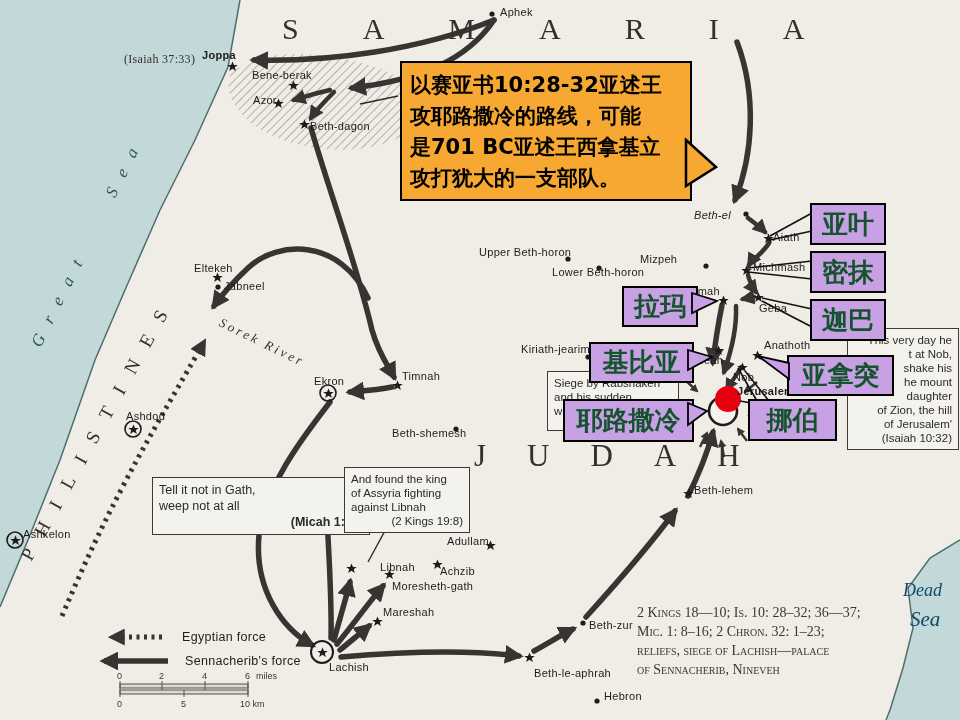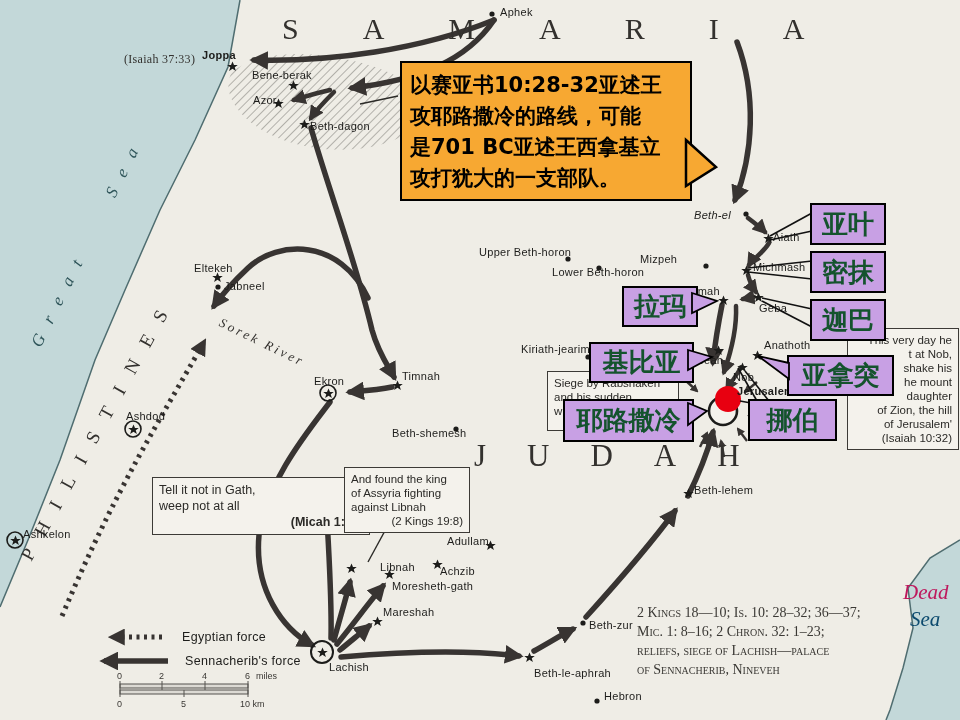--- a/index.html
+++ b/index.html
@@ -160,21 +160,21 @@
       <line x1="205" y1="681" x2="205" y2="690"></line>
         <line x1="248" y1="681" x2="248" y2="697"></line>
       <line x1="184" y1="690" x2="184" y2="697"></line>
     </g>
   </svg>
 
   <div class="region" style="left:282px;top:12px;font-size:30px;letter-spacing:64px;">SAMARIA</div>
   <div class="region" style="left:474px;top:438px;font-size:31px;letter-spacing:41px;">JUDAH</div>
   <div class="region" style="left:26px;top:548px;font-size:19px;letter-spacing:17px;transform:rotate(-61deg);transform-origin:0 50%;">PHILISTINES</div>
   <div class="region seatxt" style="left:36px;top:336px;font-size:17px;letter-spacing:14px;word-spacing:40px;transform:rotate(-63.5deg);transform-origin:0 50%;">Great Sea</div>
-  <div class="region seatxt" style="left:903px;top:580px;font-size:21px;color:#be185d;">Dead</div>
+  <div class="region seatxt" style="left:903px;top:580px;font-size:18px;color:#0c4a6e;">Dead</div>
   <div class="region seatxt" style="left:910px;top:607px;font-size:21px;color:#0c4a6e;">Sea</div>
 
   <div class="pl" style="left:500px;top:6px;">Aphek</div>
   <div class="pl" style="left:202px;top:49px;font-weight:700;">Joppa</div>
   <div class="pl region" style="left:124px;top:52px;font-size:12px;">(Isaiah 37:33)</div>
   <div class="pl" style="left:252px;top:69px;">Bene-berak</div>
   <div class="pl" style="left:253px;top:94px;">Azor</div>
   <div class="pl" style="left:310px;top:120px;">Beth-dagon</div>
   <div class="pl" style="left:694px;top:209px;font-style:italic;">Beth-el</div>
   <div class="pl" style="left:773px;top:231px;">Aiath</div>

